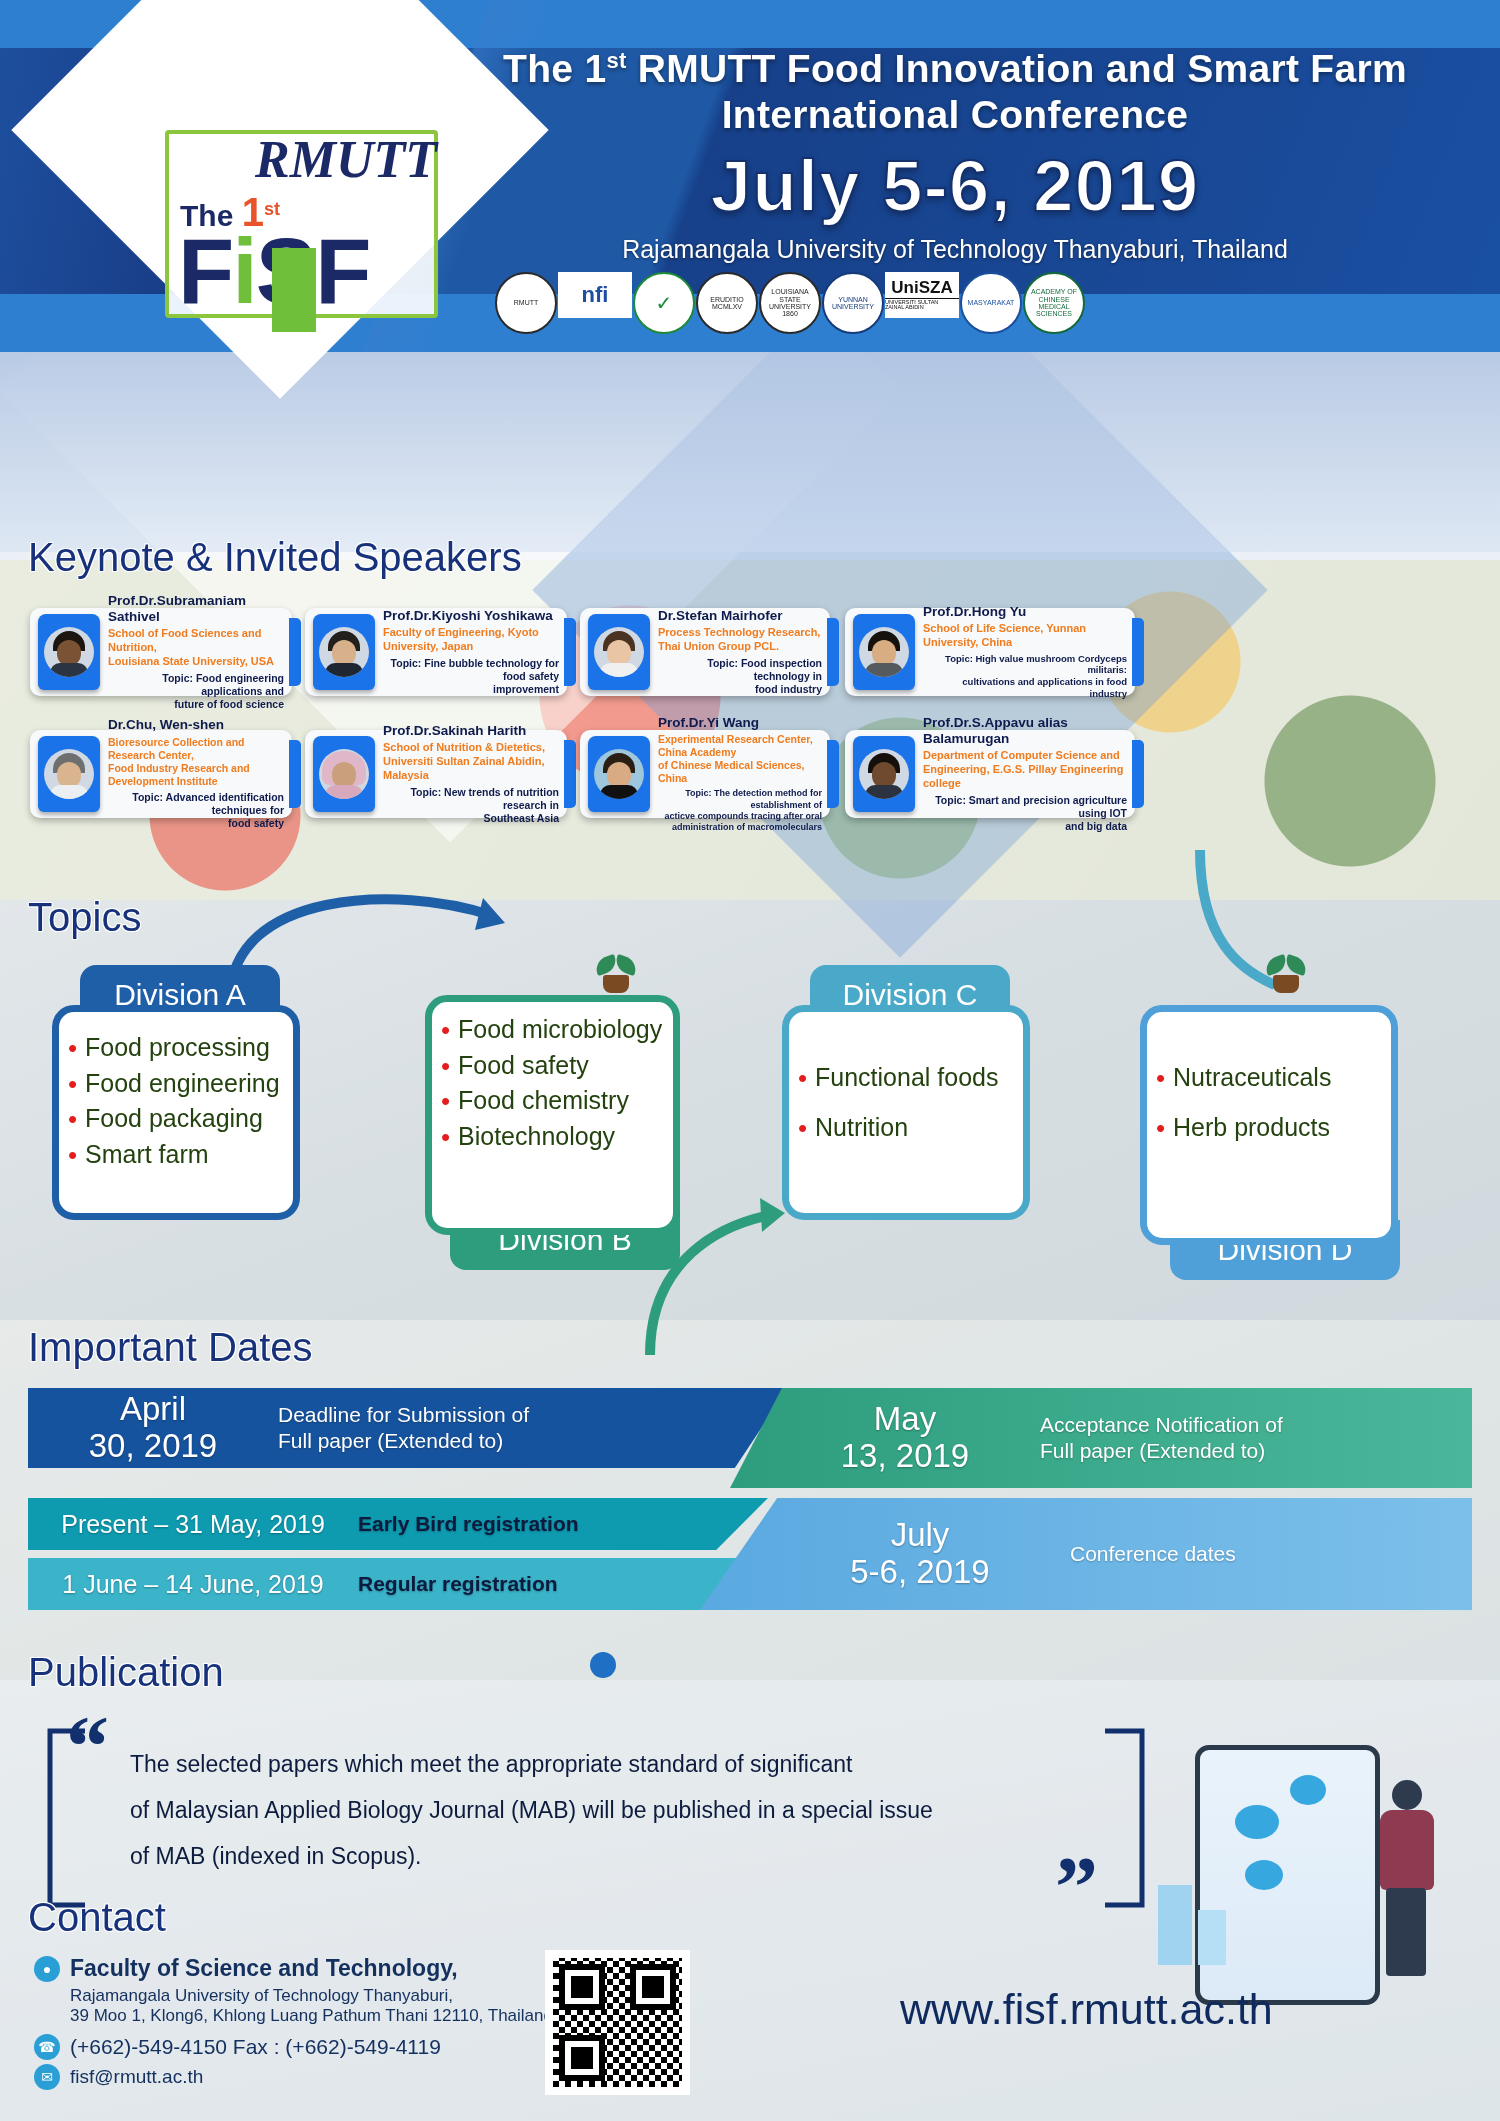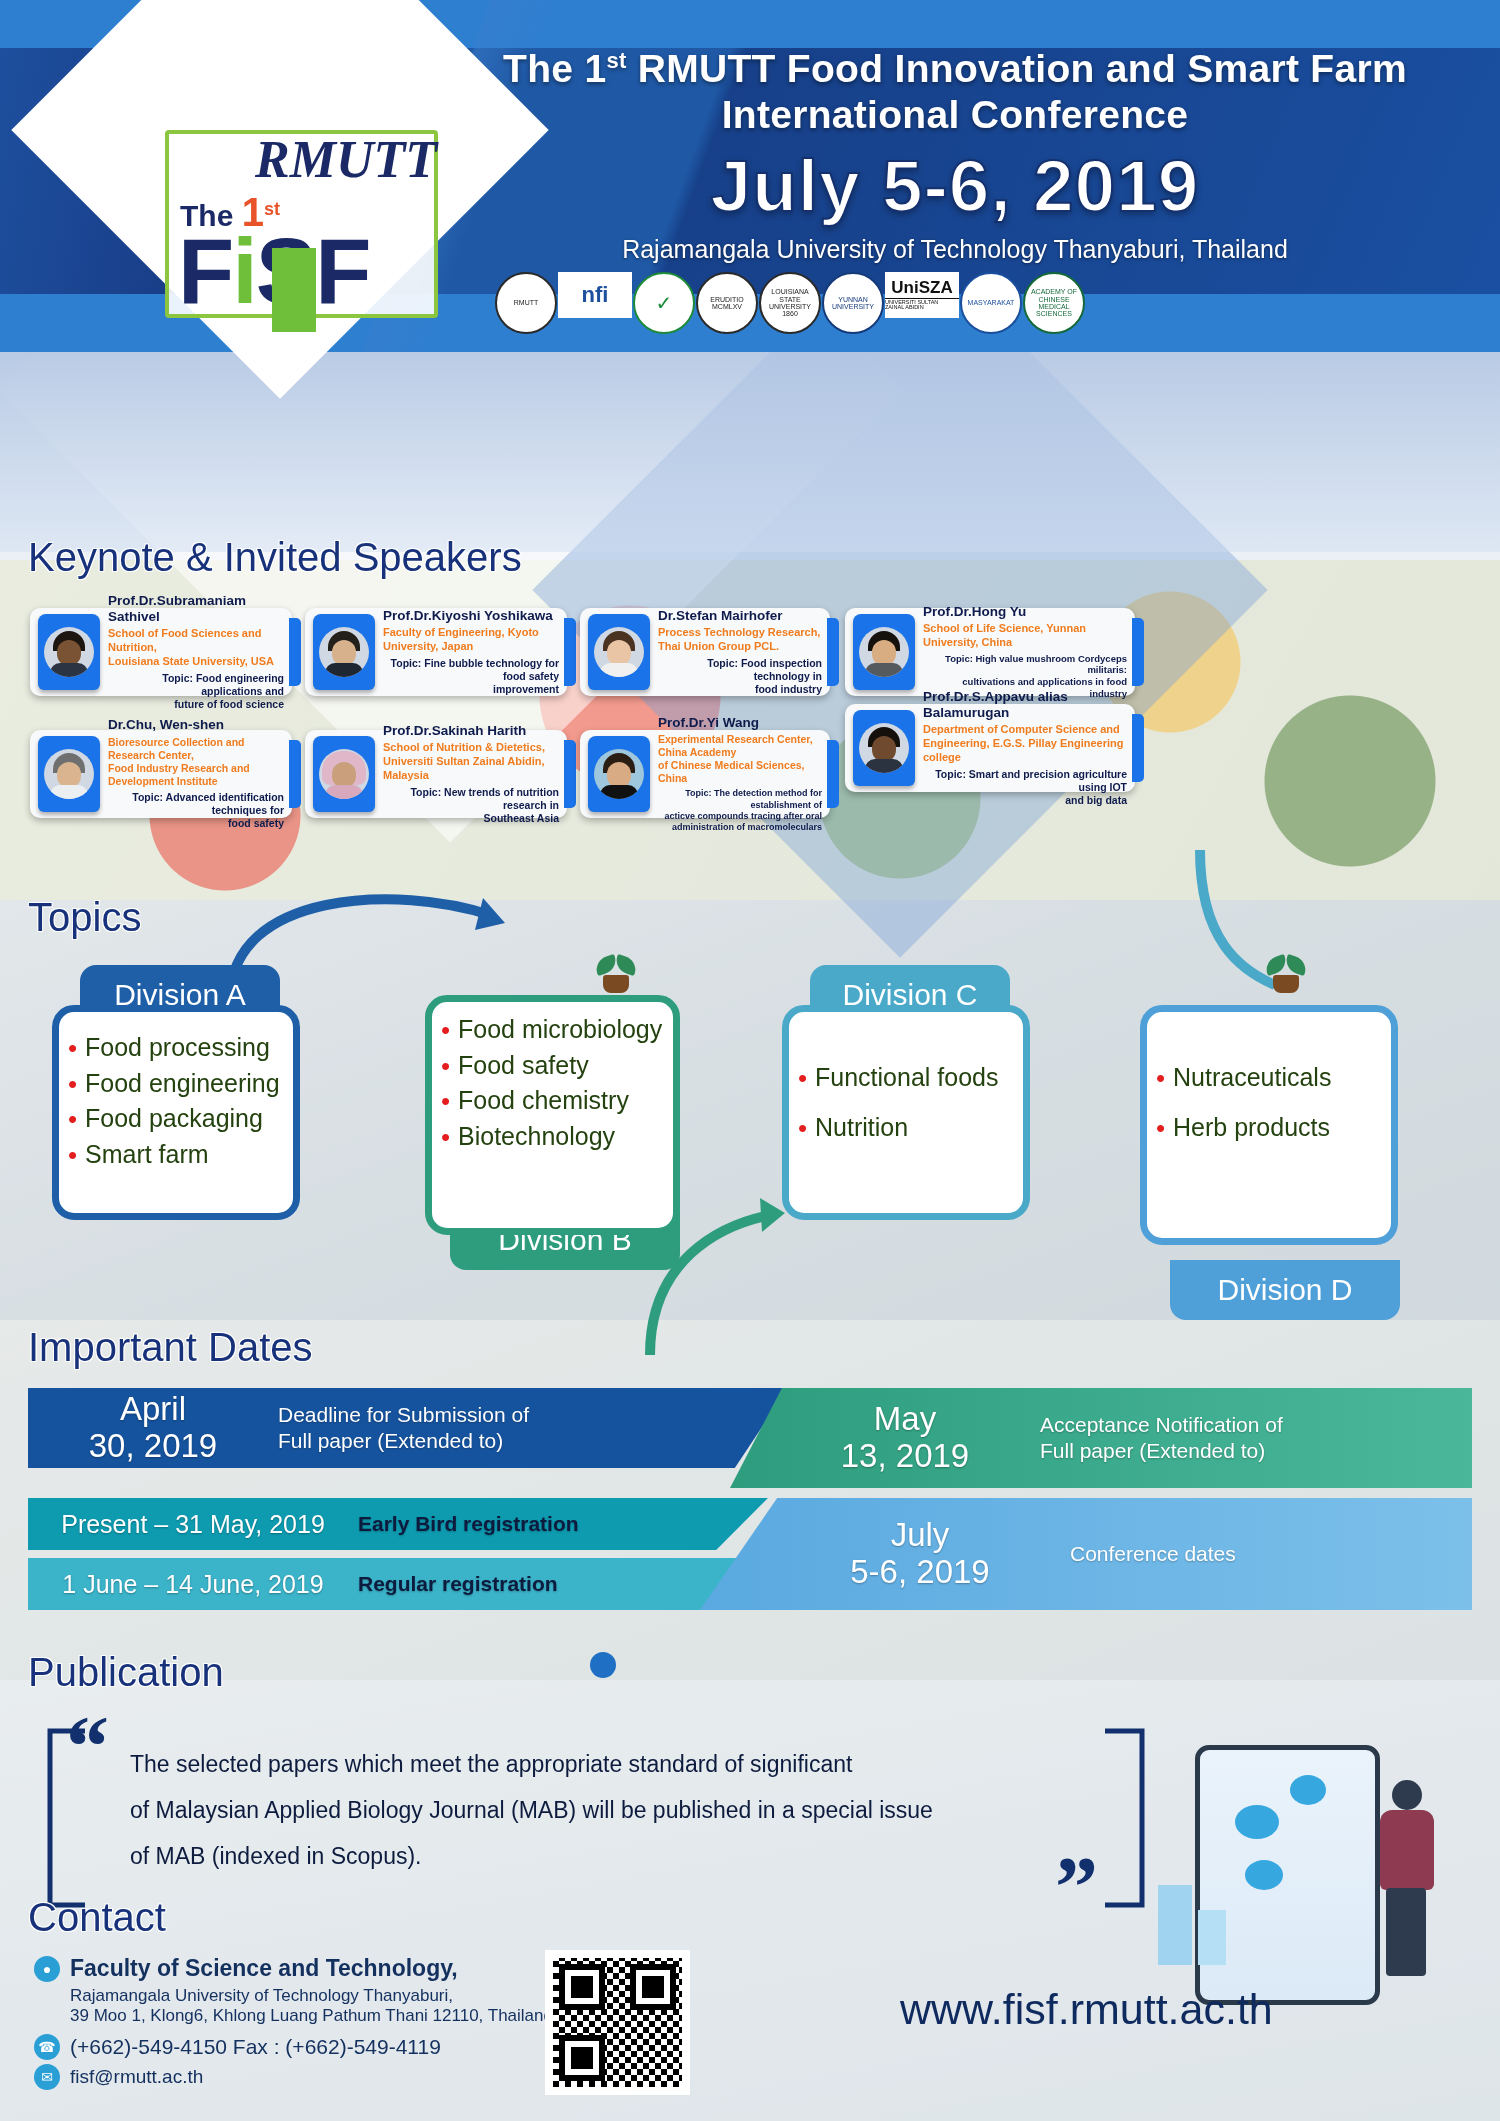--- a/index.html
+++ b/index.html
@@ -333,21 +333,21 @@
     <div class="spk-txt">
       <div class="spk-name">Prof.Dr.Yi Wang</div>
       <div class="spk-aff" style="white-space:pre-line;font-size:10.5px">Experimental Research Center, China Academy
 of Chinese Medical Sciences, China</div>
       <div class="spk-topic ctr" style="white-space:pre-line;font-size:9px">Topic: The detection method for establishment of
 acticve compounds tracing after oral
 administration of macromoleculars</div>
     </div>
   </div>
 
-  <div class="spk" style="left:845px;top:704px;width:290px;height:88px;">
+  <div class="spk" style="left:845px;top:730px;width:290px;height:88px;">
     <div class="spk-photo">
         <div class="spk-face">
           <div class="face-hair" style="background:#15100c"></div>
           <div class="face-skin" style="background:#6f4a2e"></div>
           <div class="face-body" style="background:#2b3240"></div>
         </div>
       </div>
     <div class="spk-txt">
       <div class="spk-name">Prof.Dr.S.Appavu alias Balamurugan</div>
       <div class="spk-aff" style="white-space:pre-line">Department of Computer Science and
@@ -402,21 +402,21 @@
       <li style="line-height:2.0">Functional foods</li>
       <li style="line-height:2.0">Nutrition</li>
     </ul>
   </div>
 
   <div class="plant" style="left:1265px;top:955px;">
       <div class="leafL"></div>
       <div class="leafR"></div>
       <div class="pot"></div>
     </div>
-  <div class="div-tab" style="left:1170px;top:1260px;width:230px;height:60px;background:#4f9fd8;border-radius:0 0 16px 16px;">Division D</div>
+  <div class="div-tab" style="left:1170px;top:1220px;width:230px;height:60px;background:#4f9fd8;border-radius:0 0 16px 16px;">Division D</div>
   <div class="div-card" style="left:1140px;top:1005px;width:258px;height:240px;border:7px solid #4f9fd8;">
     <ul style="padding-top:40px">
       <li style="line-height:2.0">Nutraceuticals</li>
       <li style="line-height:2.0">Herb products</li>
     </ul>
   </div>
 
   <div class="sec-h" style="left:28px;top:1325px;">Important Dates</div>
 
   <div class="dbar" style="left:28px;top:1388px;width:760px;height:80px;background:#16539e;

